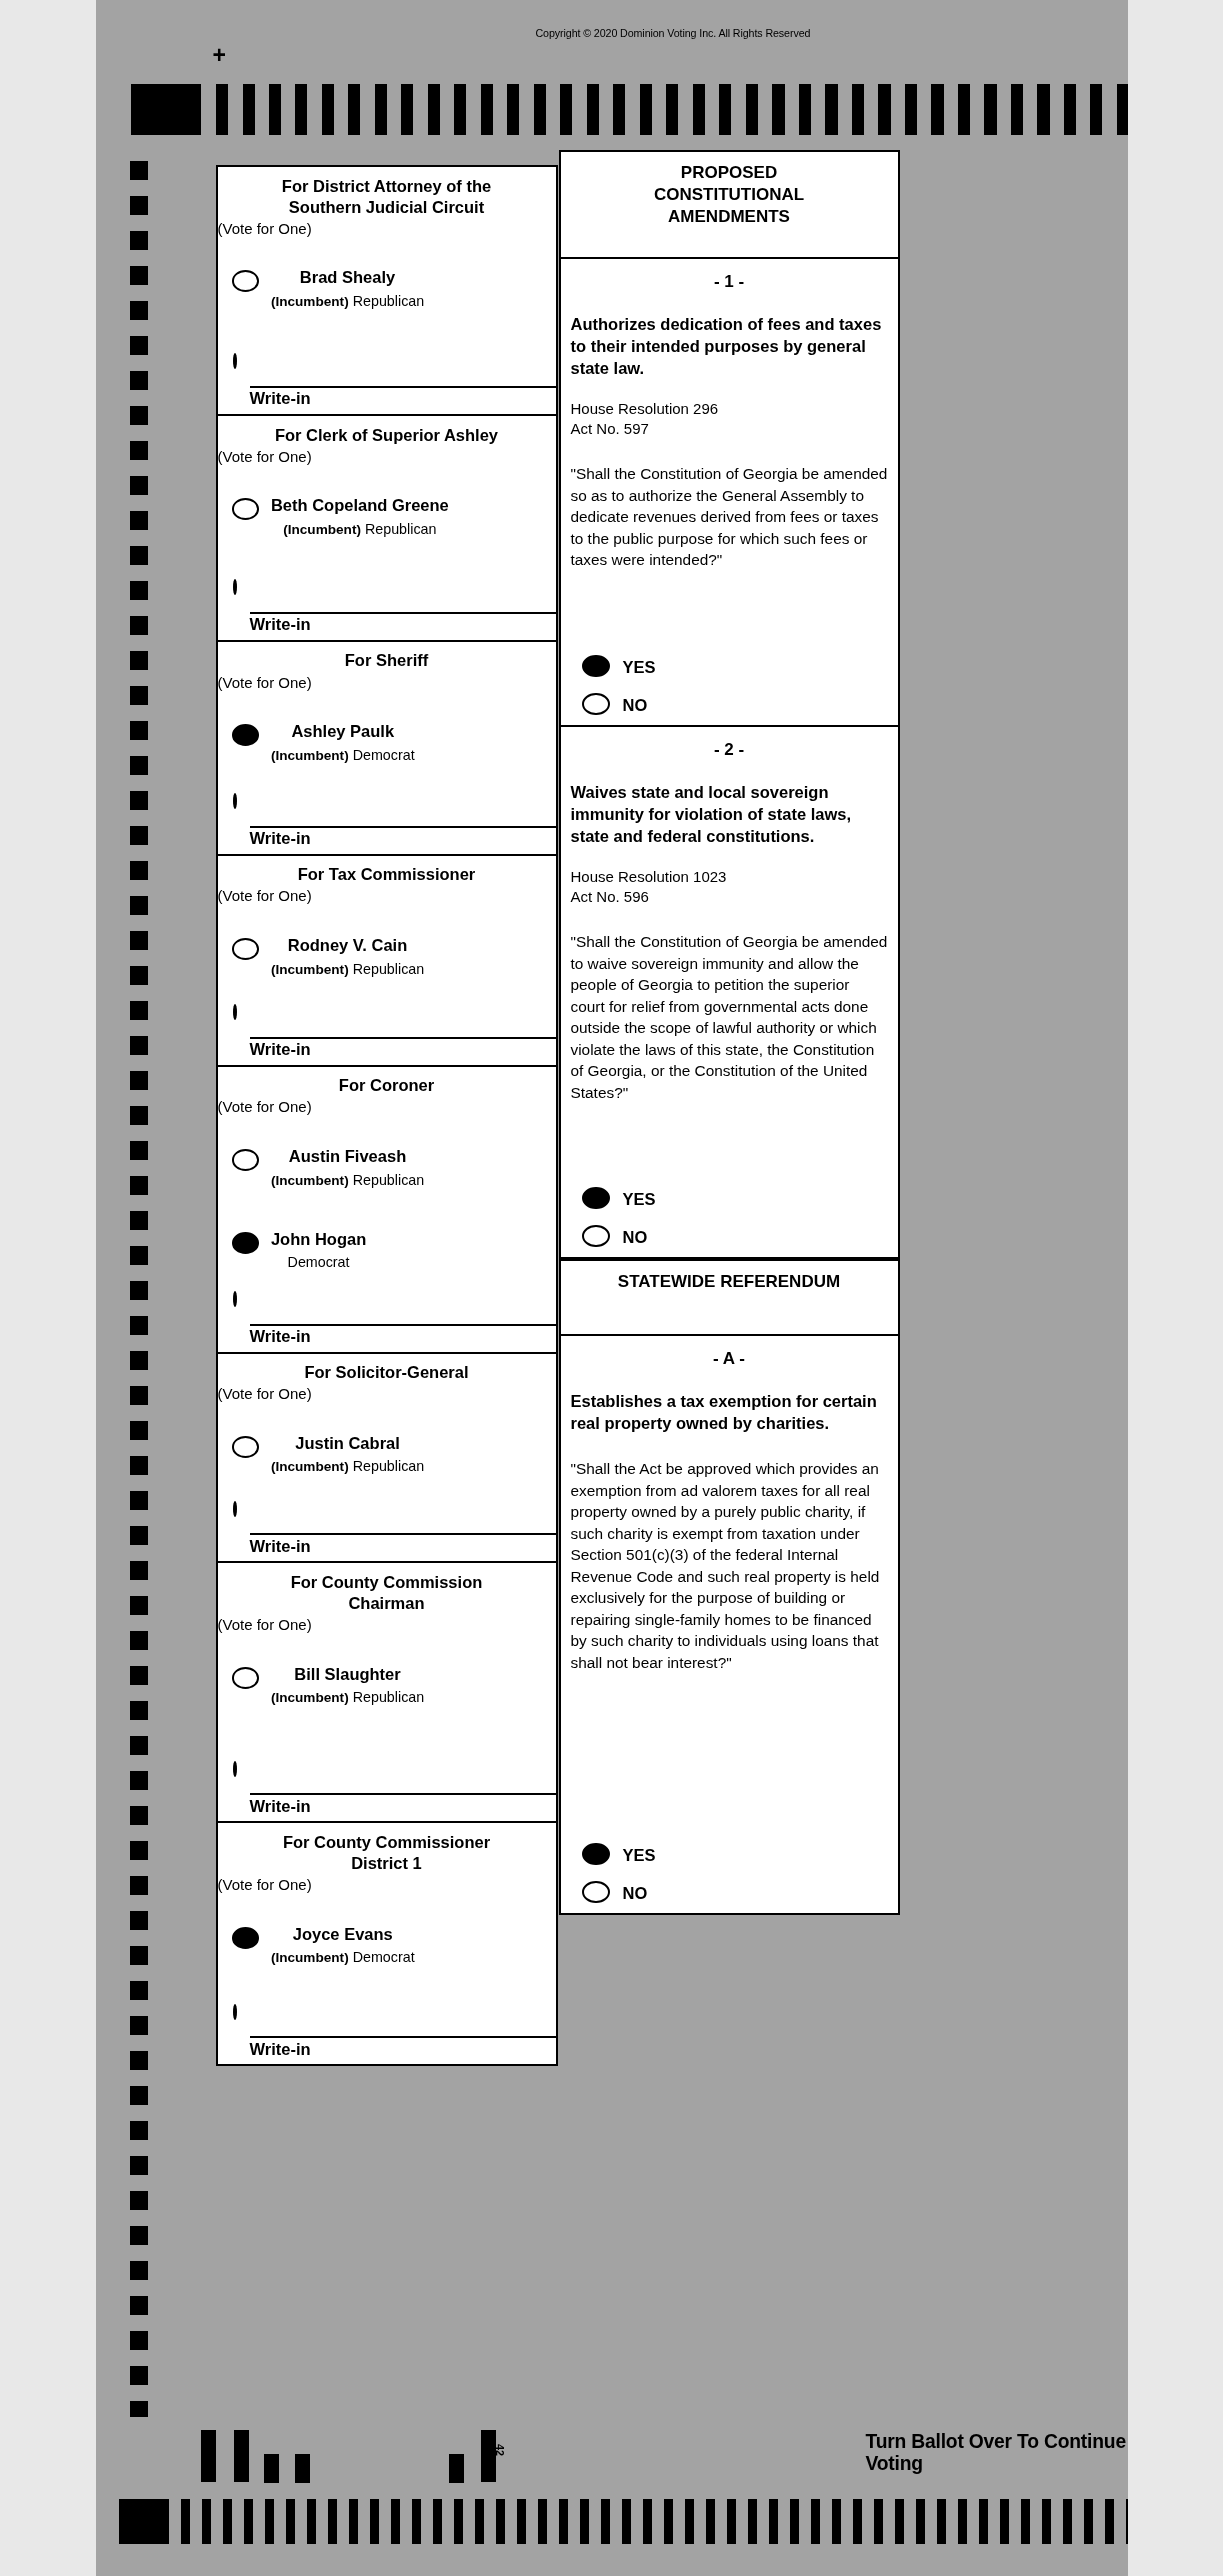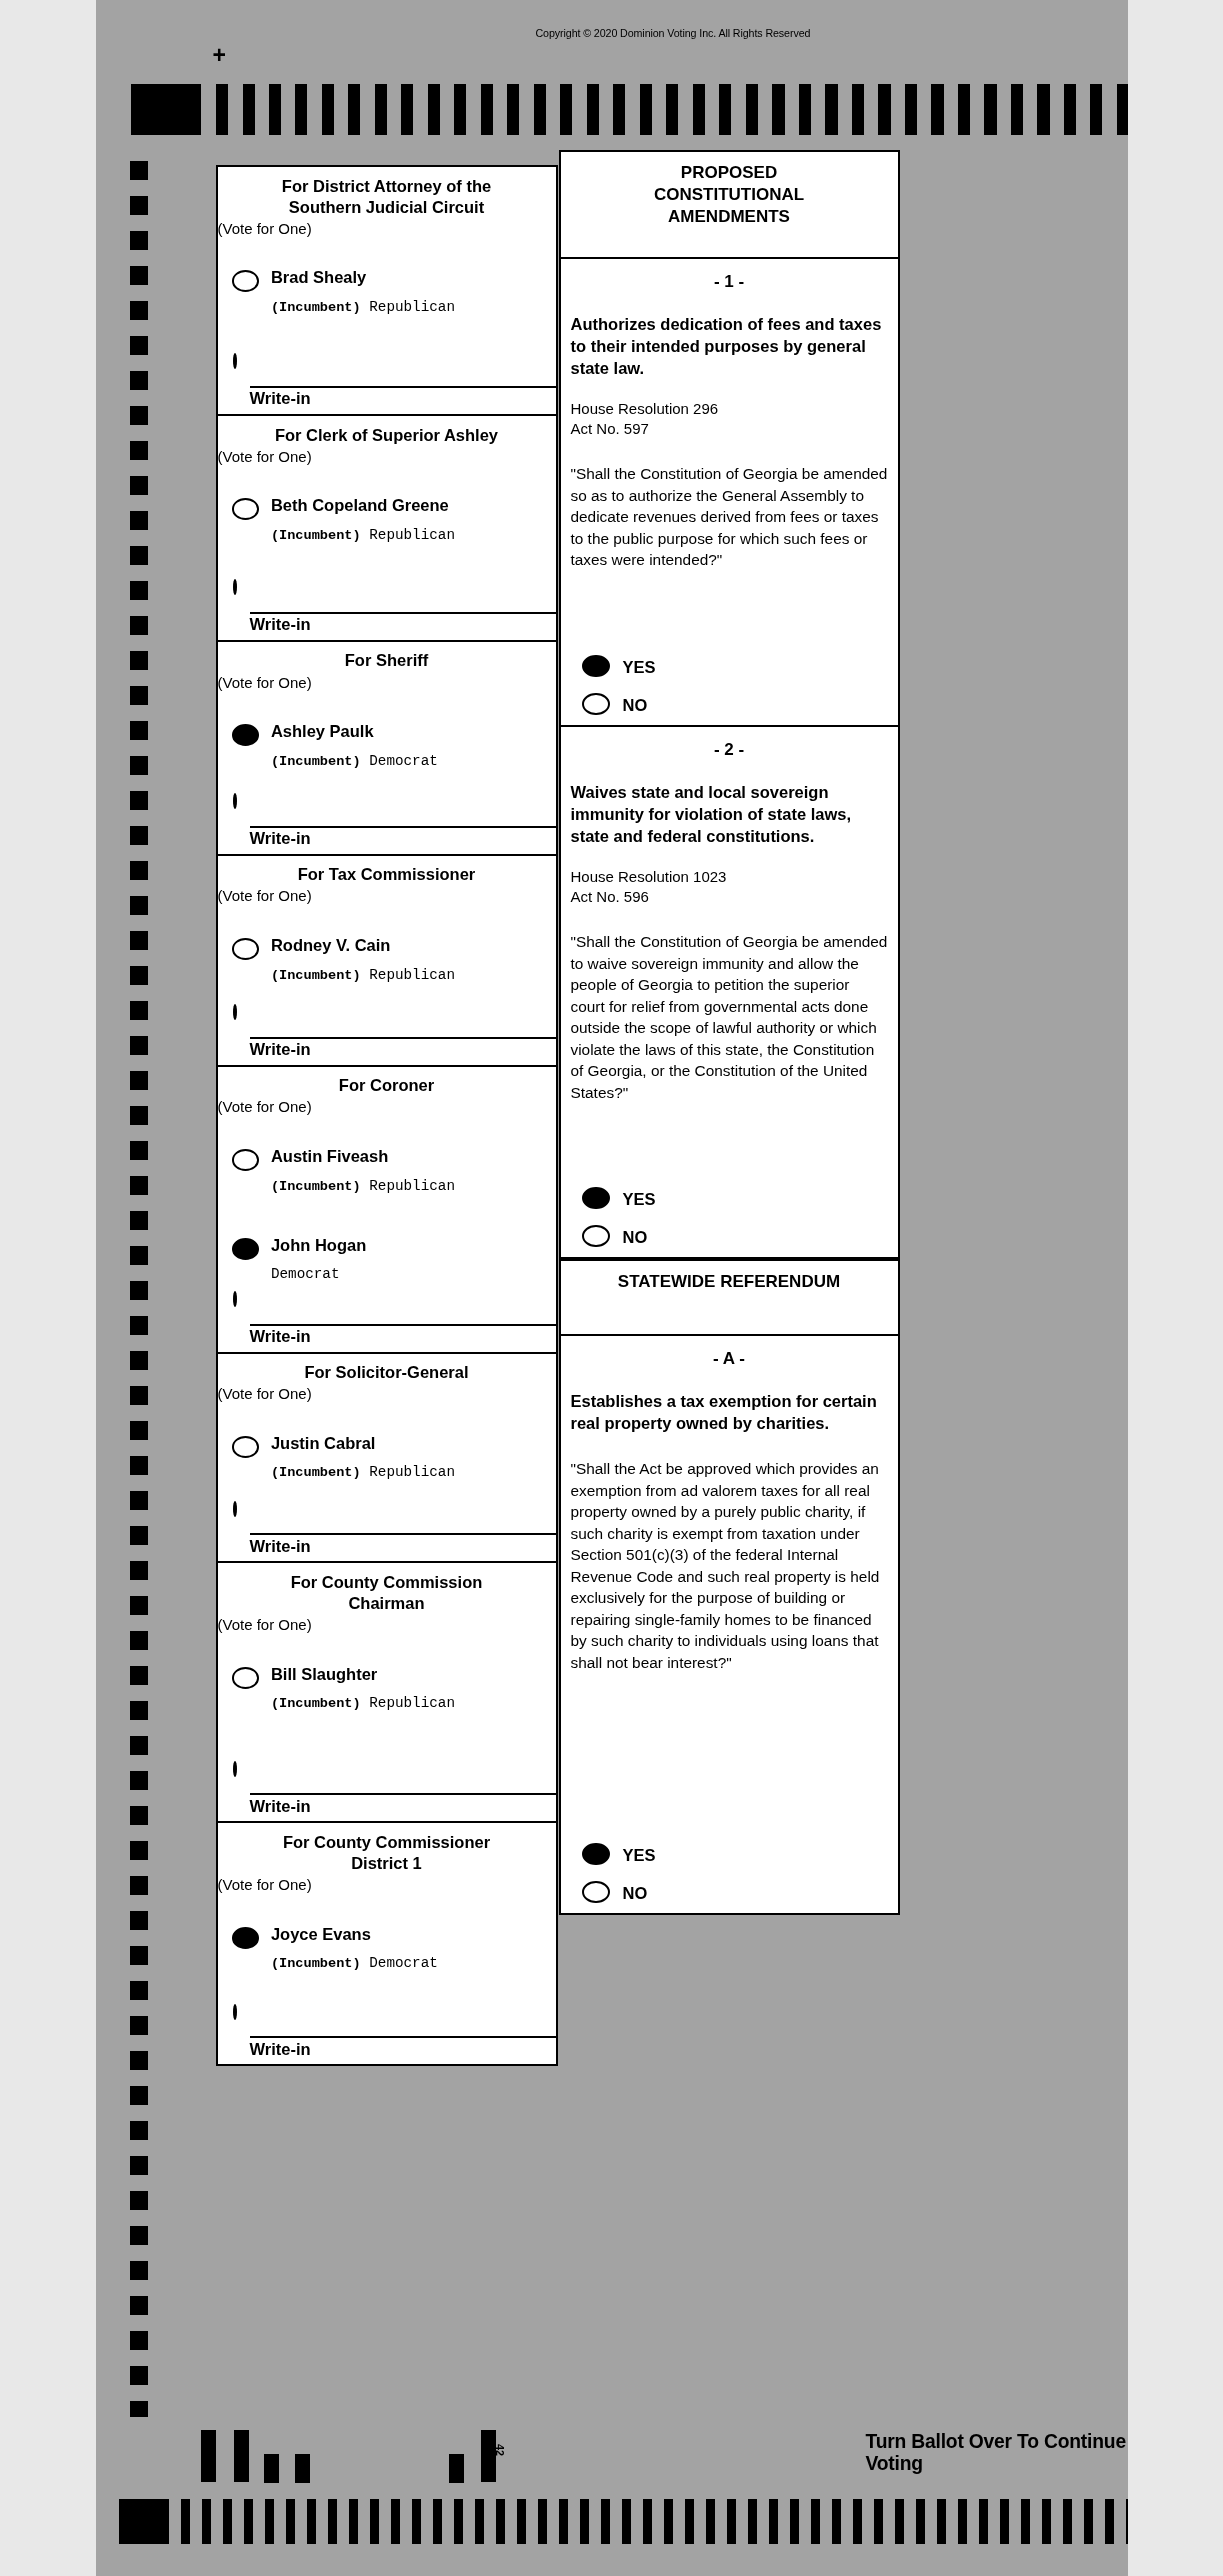--- a/index.html
+++ b/index.html
@@ -30,23 +30,23 @@
   
   .contest { border:2.1px solid #000; box-sizing:border-box; display:flex; flex-direction:column; background:#fff; }
   .contest + .contest { margin-top:-2.1px; }
   .c-title { font-weight:bold; font-size:16.5px; line-height:21px; text-align:center; padding:8.6px 36px 0; }
   .c-vote  { font-size:15px; line-height:18.6px; padding-top:2.1px; }
   .cand { display:flex; align-items:flex-start; margin:30px 0 0 14.3px; }
   .cand.gap2 { margin-top:42px; }
   .oval { width:23.6px; height:18px; border:2.1px solid #000; border-radius:50%; background:#fff; flex:none; }
   .oval.filled { background:#000; }
   .cand .oval { margin-top:2.1px; }
-  .cand-txt { margin-left:11.5px; }
+  .cand-txt { margin-left:11.5px;text-align:center; }
   .cand-name { font-weight:bold; font-size:16.5px; line-height:18.6px; }
-  .cand-sub { margin-top:12px; font-size:14.3px;font-family:Liberation Mono, monospace; }
+  .cand-sub { margin-top:6px; font-size:14.3px; }
   .inc { font-weight:bold; font-size:13.6px; }
   .writein { margin-top:auto; }
   .wi-oval-row { margin-left:15.8px; }
   .wi-line { border-top:2.1px solid #000; margin-left:32px; margin-top:18.6px; }
   .wi-label { font-weight:bold; font-size:16.5px; margin:1.4px 0 5.7px 32px; }
   
   .mheader { border:2.1px solid #000; box-sizing:border-box; text-align:center; font-weight:bold;
              font-size:17px; line-height:22px; padding:10px 43px 0; background:#fff; }
   .measure, .mheader + * { margin-top:-2.1px; }
   .measure { border:2.1px solid #000; box-sizing:border-box; display:flex; flex-direction:column;

